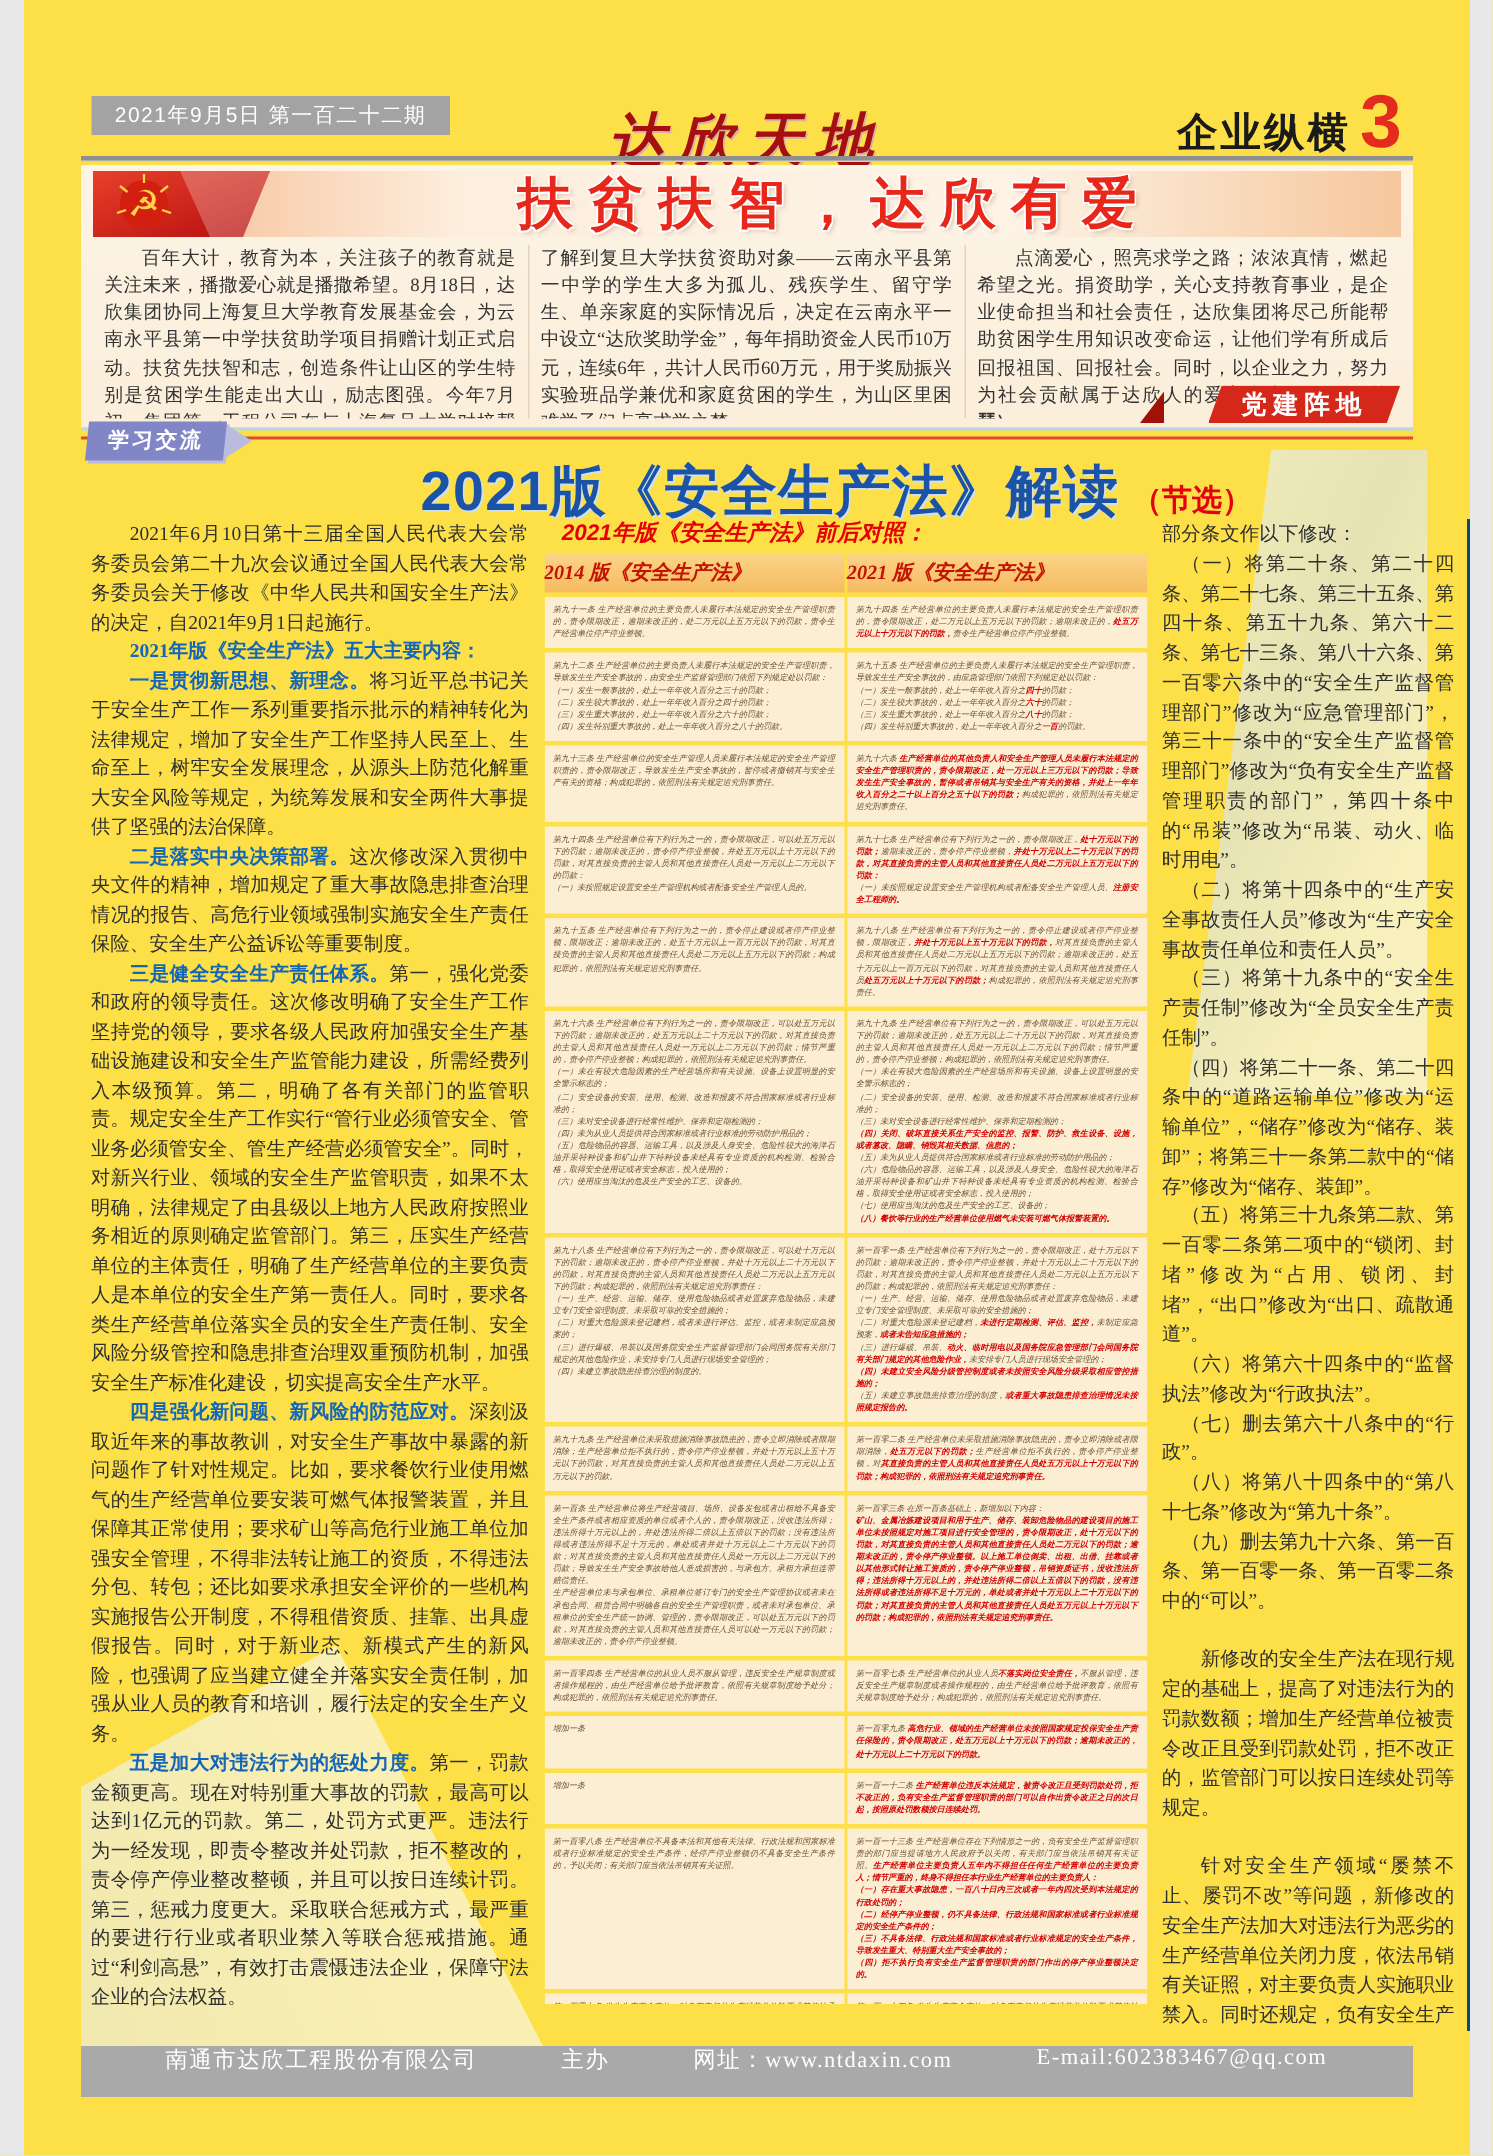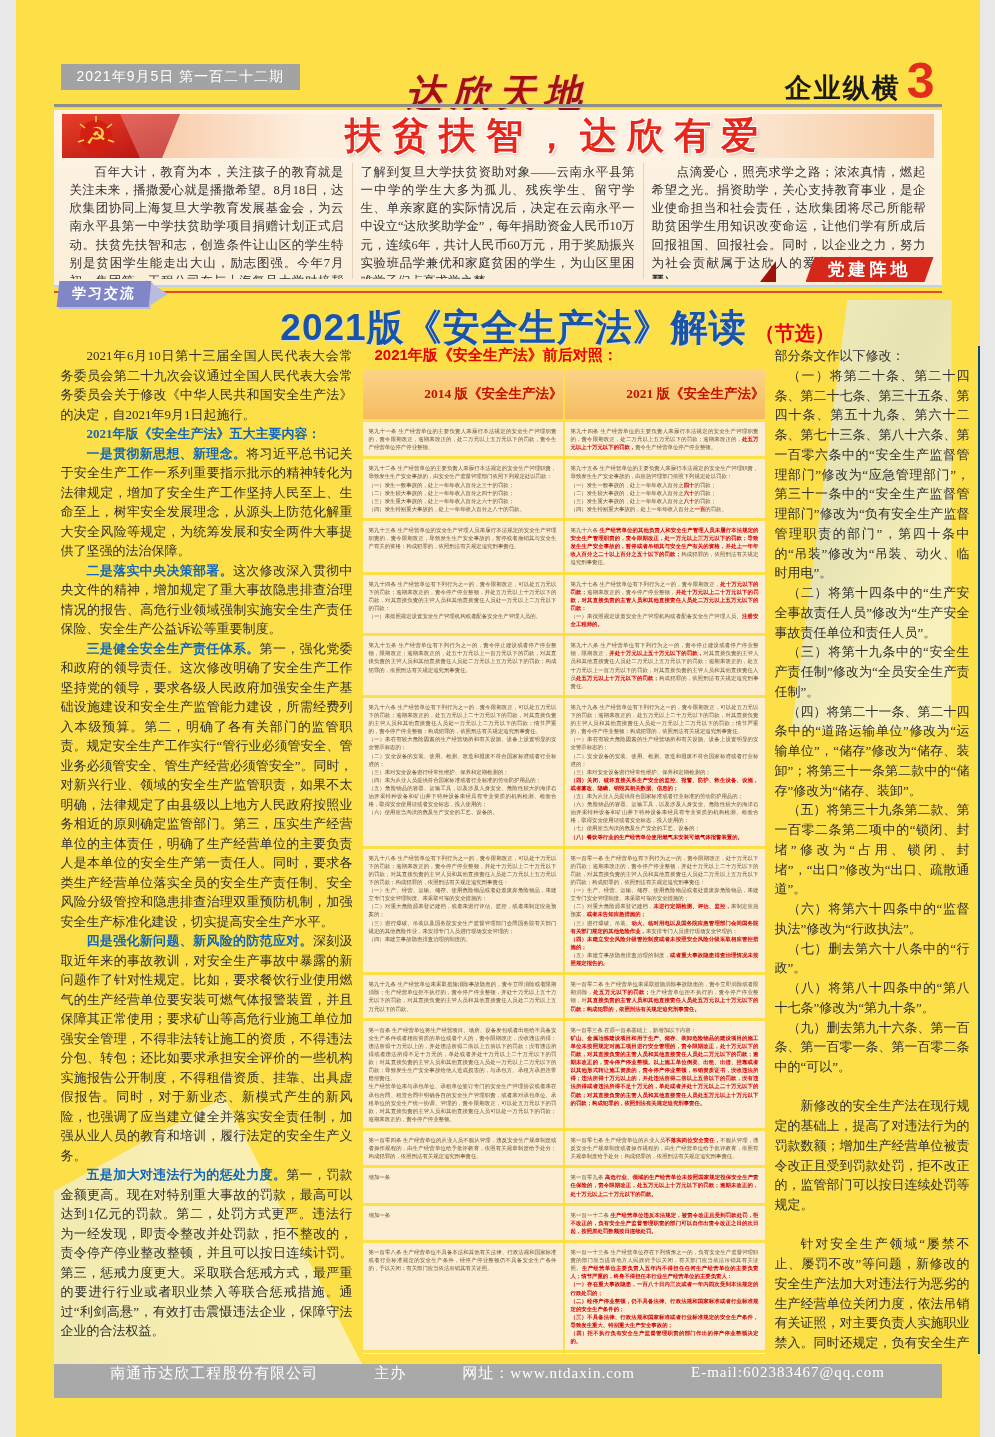--- a/index.html
+++ b/index.html
@@ -60,26 +60,26 @@
   .headline-main{font-family:"Liberation Sans","DejaVu Sans",sans-serif;font-size:37px;
     font-weight:bold;color:#1b53a6;letter-spacing:1px;
     text-shadow:1px 1px 0 #cfe0f2;}
   .headline-sub{font-family:"Liberation Sans","DejaVu Sans",sans-serif;font-size:20px;
     font-weight:bold;color:#e60012;margin-left:4px;}
   
   .main{position:absolute;left:45px;top:346px;width:920px;height:1008px;display:flex;gap:10px;}
   .col-left{width:292px;flex:0 0 auto;overflow:hidden;}
   .col-left .para{margin:0;font-size:13px;line-height:1.5;color:#2f2f2f;text-align:justify;text-indent:2em;}
   .lead{color:#1467b8;font-weight:bold;}
-  .col-mid{width:402px;flex:0 0 auto;overflow:hidden;}
+  .col-mid{width:402px;flex:0 0 auto;overflow:hidden;font-style:italic;}
   .cmp-title{color:#e60000;font-weight:bold;font-size:15px;
     font-family:"Liberation Sans","DejaVu Sans",sans-serif;margin:0 0 4px 12px;}
   .cmp-head{display:flex;gap:2px;}
   .cmp-head-cell{flex:1;background:linear-gradient(#fbd488,#f5bb60);color:#c41200;
-    font-weight:bold;font-size:13.5px;text-align:right;padding:16px 0;}
+    font-weight:bold;font-size:13.5px;text-align:left;padding:4px 0;}
   .cmp-body{margin-top:3px;max-height:938px;overflow:hidden;}
   .cmp-row{display:flex;gap:2px;margin-bottom:3px;}
   .cmp-cell{flex:1;background:#fbeed3;padding:5px 6px;box-sizing:border-box;
     font-family:"Liberation Sans","DejaVu Sans",sans-serif;font-size:5.4px;line-height:1.5;
     color:#6b4f2f;text-align:justify;white-space:pre-line;}
   .cmp-cell .hl{color:#d40000;font-weight:bold;}
   .col-right{flex:1;overflow:hidden;border-right:3px solid #0c4a6e;padding-right:8px;}
   .col-right .para{margin:0;font-size:13px;line-height:1.52;color:#2f2f2f;text-align:justify;}
   .col-right .ind0{text-indent:0;}
   .col-right .ind1{text-indent:1em;}

